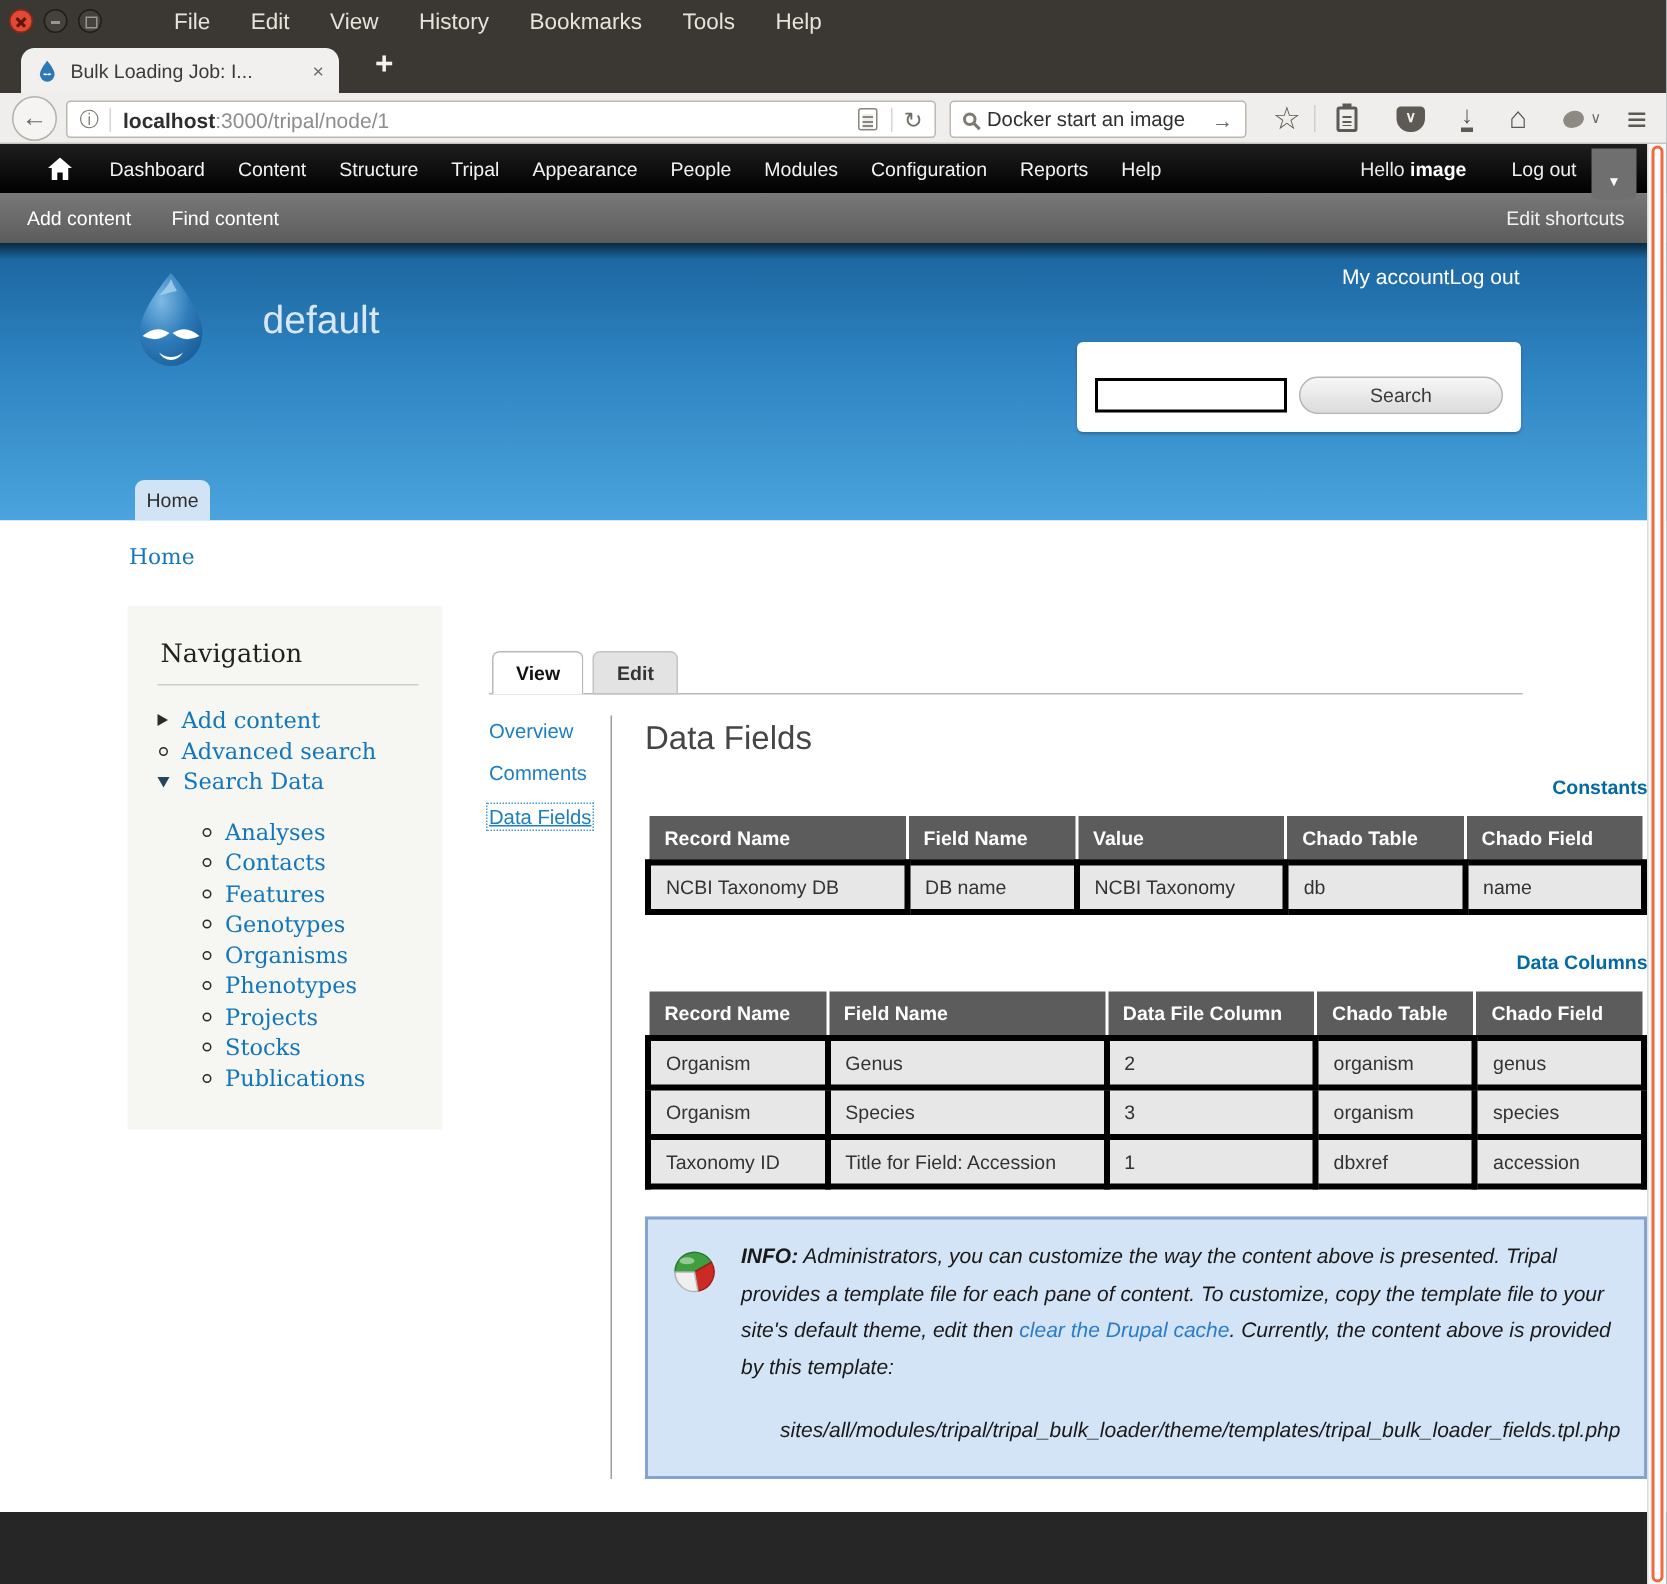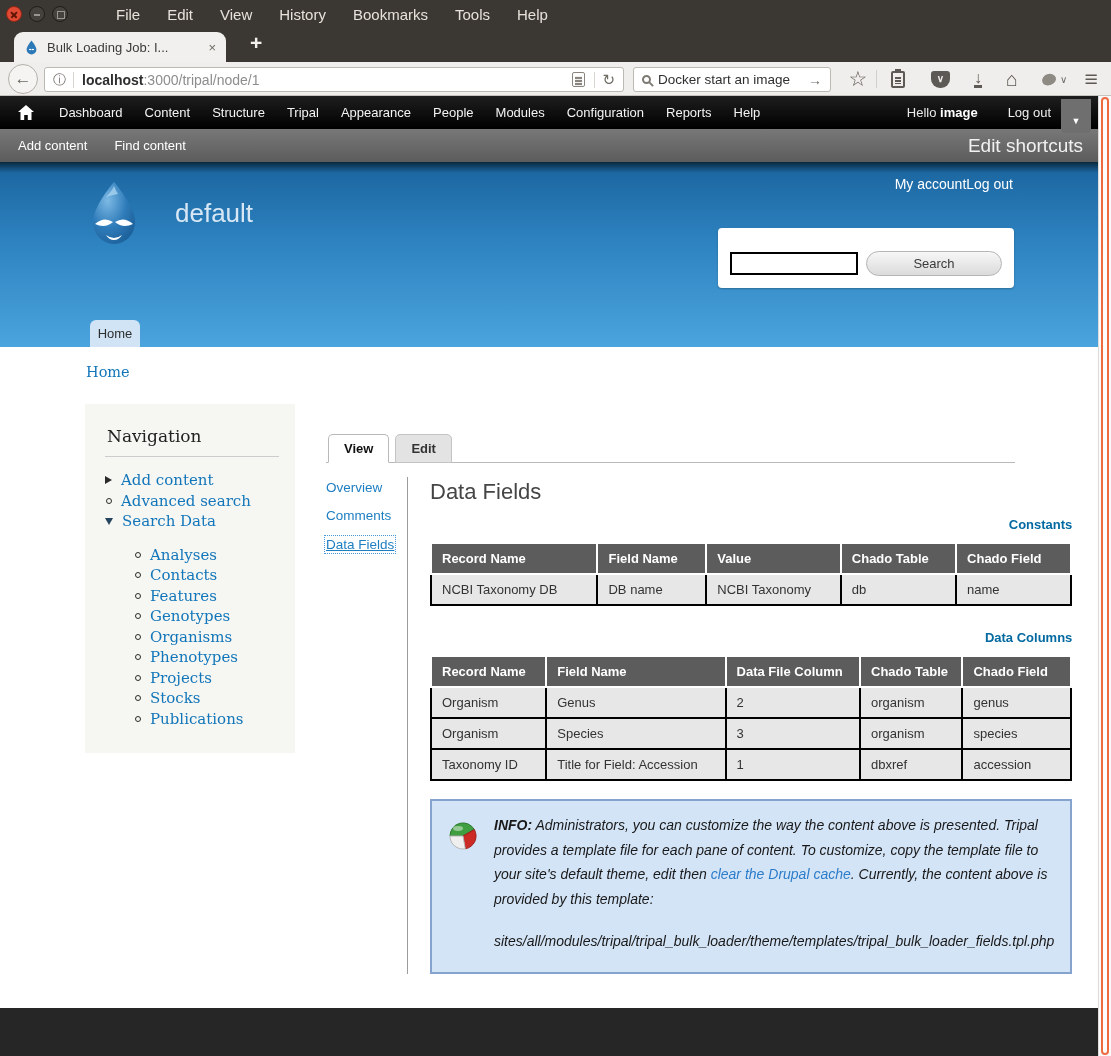--- a/index.html
+++ b/index.html
@@ -50,35 +50,35 @@
      background:repeating-linear-gradient(#f0eeec 0 1.5px, #5d5954 1.5px 3px); background-size:6px 8px; background-position:2px 3px; background-repeat:no-repeat; }
   .clipboard::before { content:""; position:absolute; left:2px; top:-4px; width:6px; height:3px; background:#5d5954; }
   .pocket { width:19px; height:17px; background:#5d5954; border-radius:3px 3px 9px 9px; color:#f0eeec; font-size:10px; font-weight:bold; line-height:16px; text-align:center; margin:0 12px; }
   .dl { font-size:16px; font-weight:bold; border-bottom:3px solid #5d5954; line-height:14px; margin:0 12px; }
   .homeicon { font-size:20px; margin:0 12px; }
   .ext-fly { width:14px; height:11px; background:#8d8983; border-radius:50% 50% 45% 45%; transform:rotate(-20deg); margin-left:12px; }
   .chev { font-size:10px; color:#6f6b65; margin:0 9px 0 4px; }
   .burger { font-size:23px; margin-left:8px; font-weight:bold; }
 
   
-  .admintb { position:absolute; left:0; top:96px; width:1111px; height:33px; background:linear-gradient(#1e1e1e,#000); display:flex; align-items:center; padding-left:18px; }
+  .admintb { position:absolute; left:0; top:96px; width:1111px; height:33px; background:linear-gradient(#1e1e1e,#000); display:flex; align-items:center; padding-left:32px; }
   .admin-home { width:16px; height:15px; margin-right:14px; }
   .admin-items { display:flex; }
   .admin-item { color:#f3f3f3; font-size:13px; padding:0 11px; }
   .admin-right { position:absolute; right:60px; display:flex; gap:30px; align-items:center; }
   .greeting { color:#e8e8e8; font-size:13px; }
   .greeting b { color:#fff; }
   .admin-logout { color:#efefef; font-size:13px; }
   .admin-caret { position:absolute; right:20px; top:99px; width:30px; height:34px; background:#6f6f6f; border-radius:0 0 4px 4px; color:#fff; font-size:9px; text-align:center; line-height:44px; z-index:5; }
 
   
   .shortcuts { position:absolute; left:0; top:129px; width:1111px; height:33px; background:linear-gradient(#787878,#5c5c5c); display:flex; align-items:center; padding:0 18px; }
   .sc-items { display:flex; gap:27px; }
   .sc-item { color:#fff; font-size:13px; }
-  .sc-edit { position:absolute; right:28px; color:#f1f1f1; font-size:19px;margin-left:12px; }
+  .sc-edit { position:absolute; right:28px; color:#f1f1f1; font-size:13px;margin-left:12px; }
 
   
   .siteheader { position:absolute; left:0; top:162px; width:1111px; height:185px;
      background:linear-gradient(180deg,#08293f 0%,#1d68a3 6%,#2e84c1 45%,#4ba4dd 100%); }
   .logo { position:absolute; left:82px; top:19px; }
   .sitename { position:absolute; left:175px; top:36px; font-size:26px; color:#d8e7f5; }
   .header-links { position:absolute; right:98px; top:14px; display:flex; }
   .header-link { color:#fff; font-size:14px; text-decoration:none; }
   .searchblock { position:absolute; left:718px; top:66px; width:296px; height:60px; background:#fff; border-radius:4px; box-shadow:0 1px 2px rgba(0,0,0,.25); }
   .searchinput { position:absolute; left:12px; top:24px; width:128px; height:23px; border:2px solid #000; background:#fff; }
@@ -110,28 +110,28 @@
   .content-row { display:flex; margin-top:14px; padding-bottom:10px; }
   .subnav { width:82px; flex:none; border-right:1px solid #9c9c9c; padding-top:3px; }
   .subnav a { display:block; font-size:13.5px; color:#1d7ec2; text-decoration:none; margin-bottom:13px; }
   .subnav a.active { text-decoration:underline; outline:1px dotted #4798d8; width:fit-content; padding:1px 1px; margin-left:-1px; }
   .pane { flex:1; padding-left:22px; }
   .section-title { font-size:22px; font-weight:400; color:#454545; margin:2px 0 12px; }
   .tbl-label { font-size:13px; font-weight:bold; color:#0369a1; margin:15px 0 10px;text-align:right; }
   .tbl-label.first { margin-top:6px; }
   table.data { width:100%; border-collapse:collapse; font-size:13px; }
   table.data th { background:#5c5c5c; color:#fff; font-weight:bold; text-align:left; padding:7px 10px; border:2px solid #fff; }
-  table.data td { background:#e7e7e7; color:#333; padding:7px 10px; border:2px solid #000000; }
+  table.data td { background:#e7e7e7; color:#333; padding:7px 10px; border:4px solid #000000; }
 
   .infobox { margin-top:18px; display:flex; gap:16px; padding:12px 16px 18px; background:#d4e4f7; border:2px solid #85a3cc; }
   .tripal-icon { flex:none; margin-top:8px; }
   .info-text { font-size:14px; font-style:italic; color:#191919; line-height:1.75; }
   .info-text .lead { font-weight:bold; }
   .info-link { color:#2b7cc9; text-decoration:none; font-style:italic; }
-  .info-path { margin-top:18px; }
+  .info-path { margin-top:18px;margin-left:26px; }
 
   .footer { position:absolute; left:0; top:1008px; width:1111px; height:48px; background:#262626; }
 
   
   .scrollbar { position:absolute; right:0; top:96px; width:13px; height:960px; background:#fbfafa; border-left:1px solid #dcdcdc; z-index:10; }
   .scroll-thumb { position:absolute; left:2px; right:2px; top:1px; bottom:1px; border:2px solid #ee6b42; border-radius:7px; background:#fdfdfd; }
 </style>
 </head>
 <body>
 

